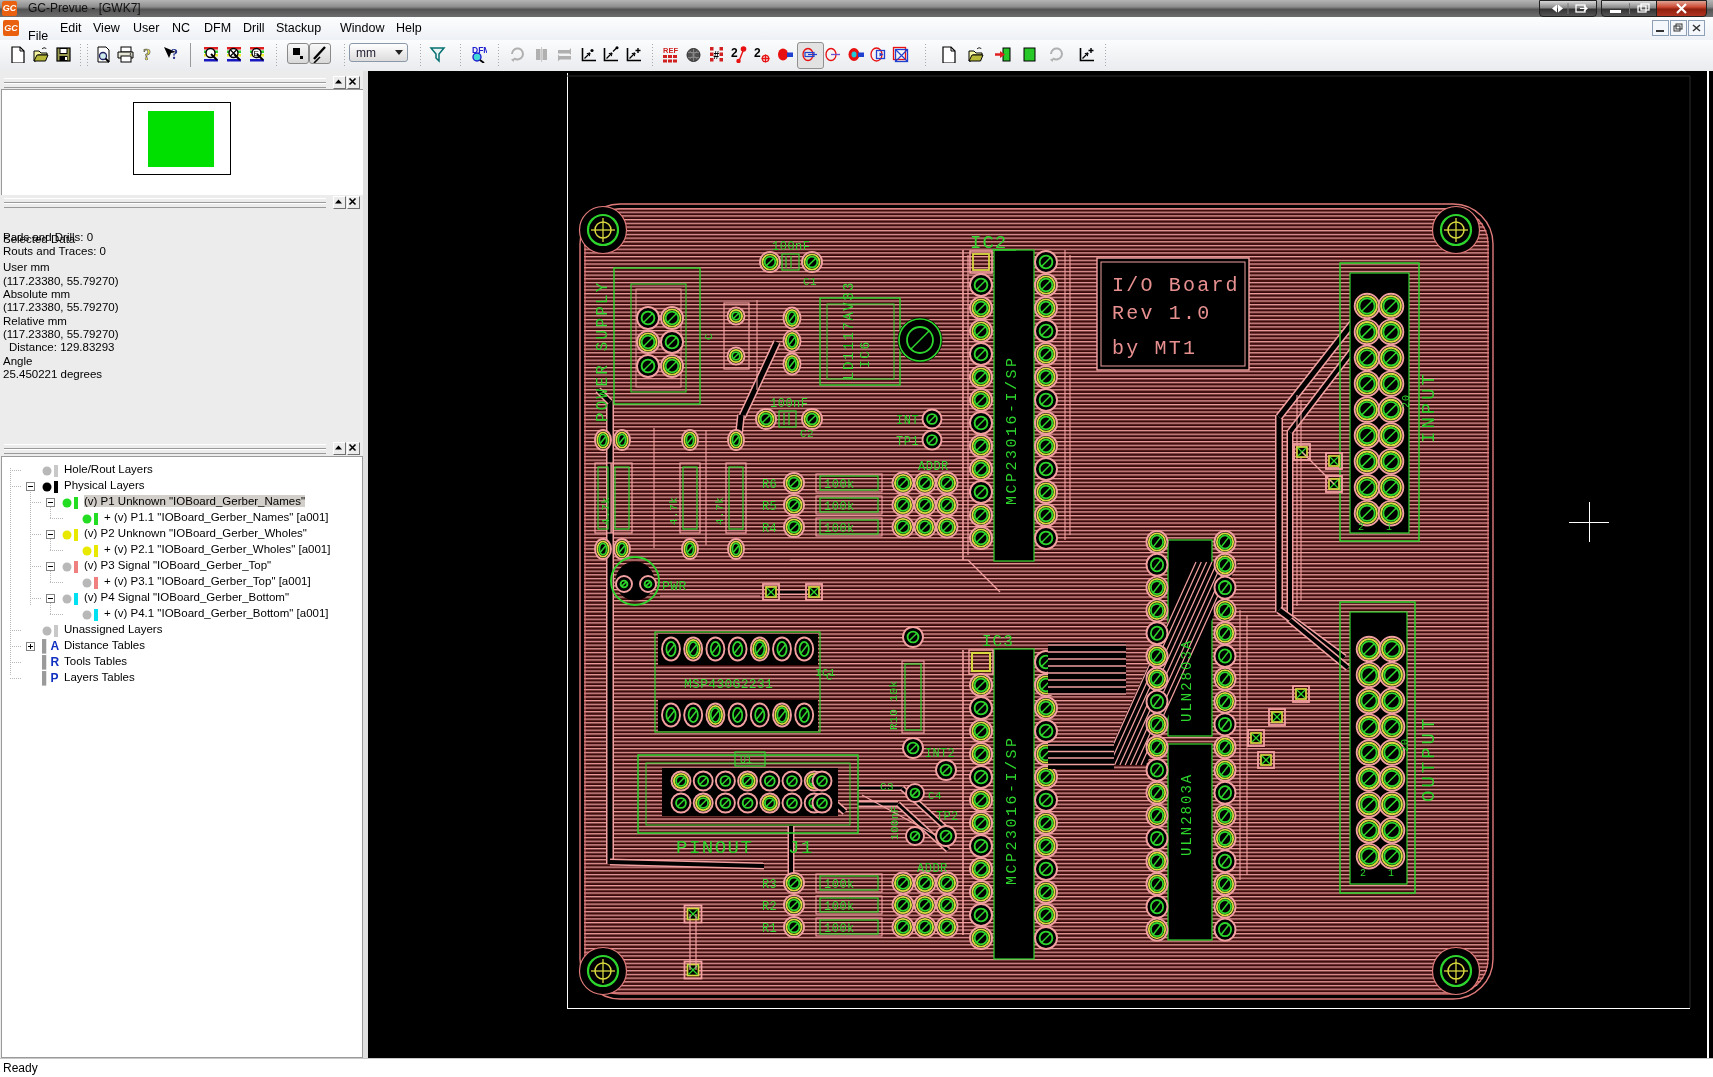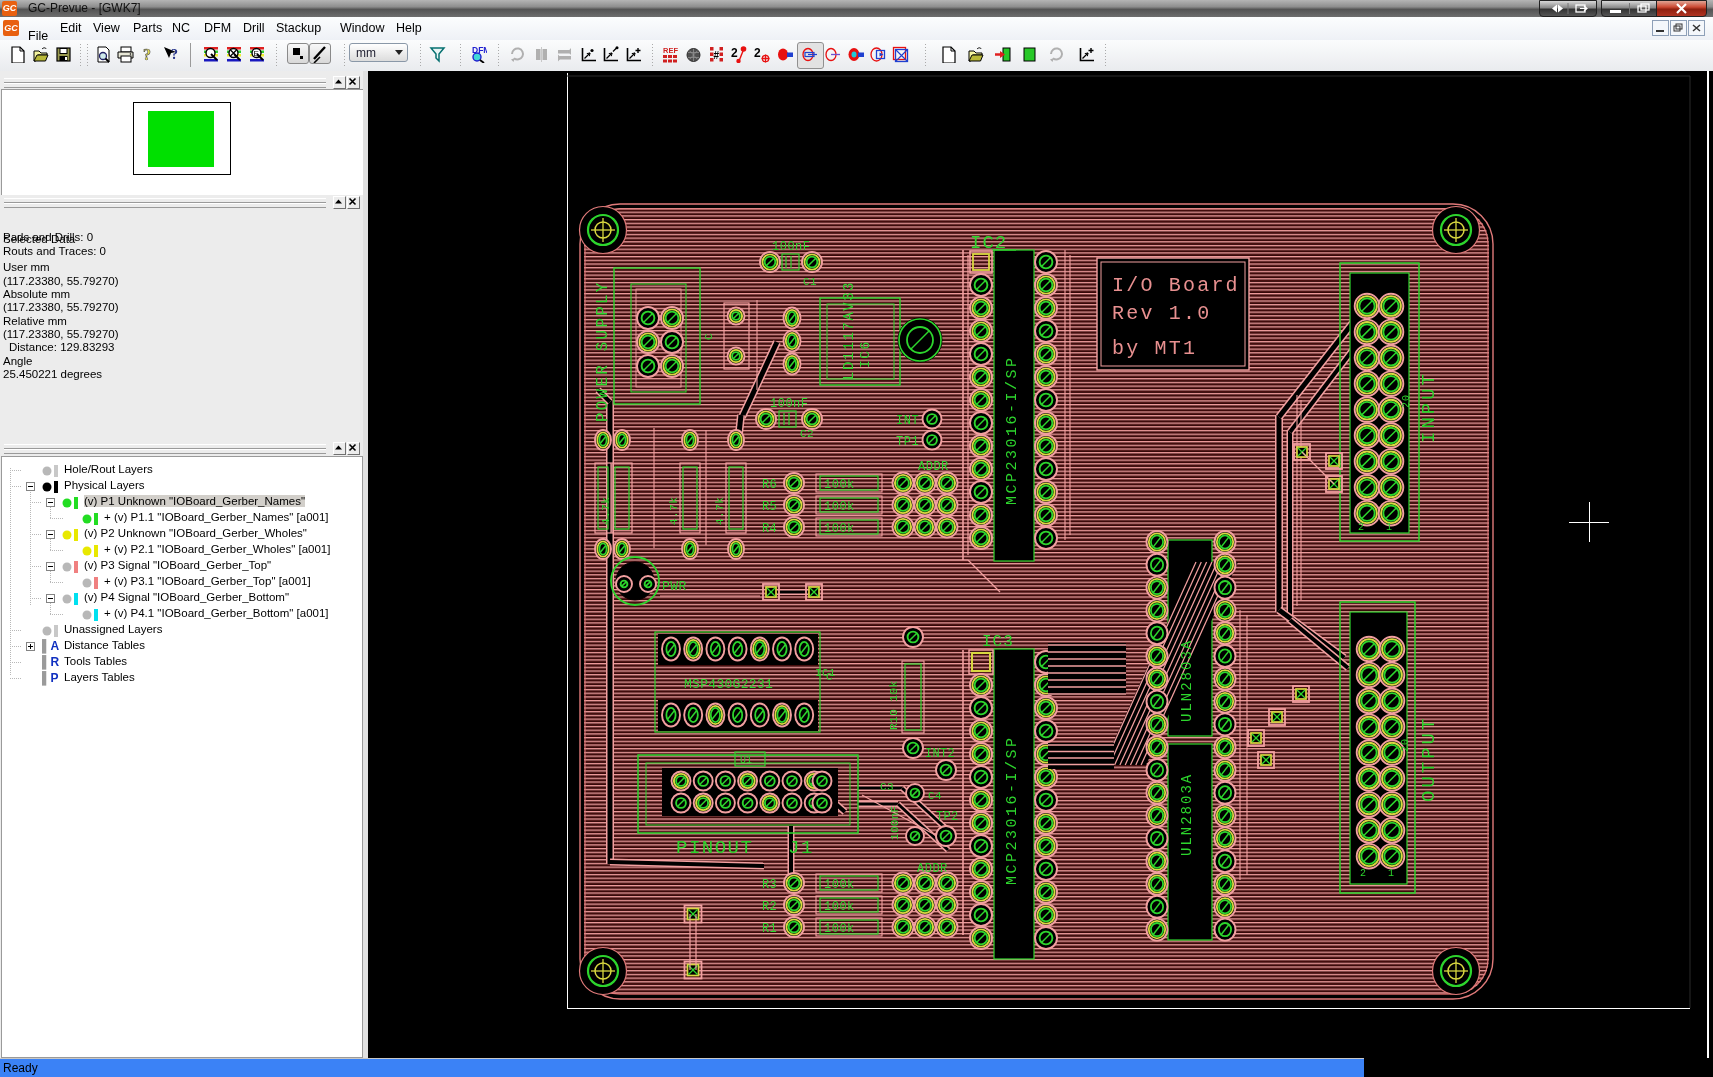--- a/index.html
+++ b/index.html
@@ -31,21 +31,21 @@
         <path d="M20 3l9 9M29 3l-9 9" stroke="#fff" stroke-width="2.2"></path>
       </svg>
   </div>
 </div>
 
 <div style="position:absolute;left:0;top:17px;width:1713px;height:23px;background:linear-gradient(#fcfdfe,#eef1f6);border-bottom:1px solid #d8dbe0;font:12.5px 'Liberation Sans';color:#000">
   <div style="position:absolute;left:3px;top:3px;width:16px;height:16px;background:#e86010;border-radius:2px;color:#fff;font:bold italic 9px 'Liberation Sans';text-align:center;line-height:16px">GC</div>
   <span style="position:absolute;left:28px;top:12px">File</span>
     <span style="position:absolute;left:60px;top:4px">Edit</span>
     <span style="position:absolute;left:93px;top:4px">View</span>
-    <span style="position:absolute;left:133px;top:4px">Parts</span>
+    <span style="position:absolute;left:133px;top:4px">User</span>
     <span style="position:absolute;left:172px;top:4px">NC</span>
     <span style="position:absolute;left:204px;top:4px">DFM</span>
     <span style="position:absolute;left:243px;top:4px">Drill</span>
     <span style="position:absolute;left:276px;top:4px">Stackup</span>
     <span style="position:absolute;left:340px;top:4px">Window</span>
     <span style="position:absolute;left:396px;top:4px">Help</span>
   <div style="position:absolute;left:1652px;top:3px;width:15px;height:14px;border:1px solid #8ea0b8;background:#f4f7fb"><svg width="15" height="14">
         <rect x="3" y="9" width="8" height="2" fill="#333"></rect>
       </svg></div>
   <div style="position:absolute;left:1670px;top:3px;width:15px;height:14px;border:1px solid #8ea0b8;background:#f4f7fb"><svg width="15" height="14">
@@ -1500,14 +1500,14 @@
 <rect x="893.0" y="684.0" width="10" height="10" rx="0" fill="#000" stroke="#d8d840" stroke-width="1.7"></rect>
 <line x1="894.0" y1="685.0" x2="902.0" y2="693.0" stroke="#2dd52d" stroke-width="1.3" opacity="1"></line>
 <line x1="894.0" y1="693.0" x2="902.0" y2="685.0" stroke="#2dd52d" stroke-width="1.3" opacity="1"></line>
 <line x1="1201" y1="451.5" x2="1241" y2="451.5" stroke="#fff" stroke-width="1"></line>
 <line x1="1221.5" y1="431" x2="1221.5" y2="471" stroke="#fff" stroke-width="1"></line>
 </svg>
 </div>
 
 <div style="position:absolute;left:1707px;top:71px;width:2px;height:987px;background:#fff"></div>
 
-<div style="position:absolute;left:0;top:1058px;width:1364px;height:19px;background:#3b82f6;border-top:1px solid #c8c8c8">
+<div style="position:absolute;left:0;top:1058px;width:1713px;height:19px;background:#ffffff;border-top:1px solid #c8c8c8">
   <div style="position:absolute;left:3px;top:2px;font:12px 'Liberation Sans';color:#000">Ready</div>
 </div>
 </body></html>

